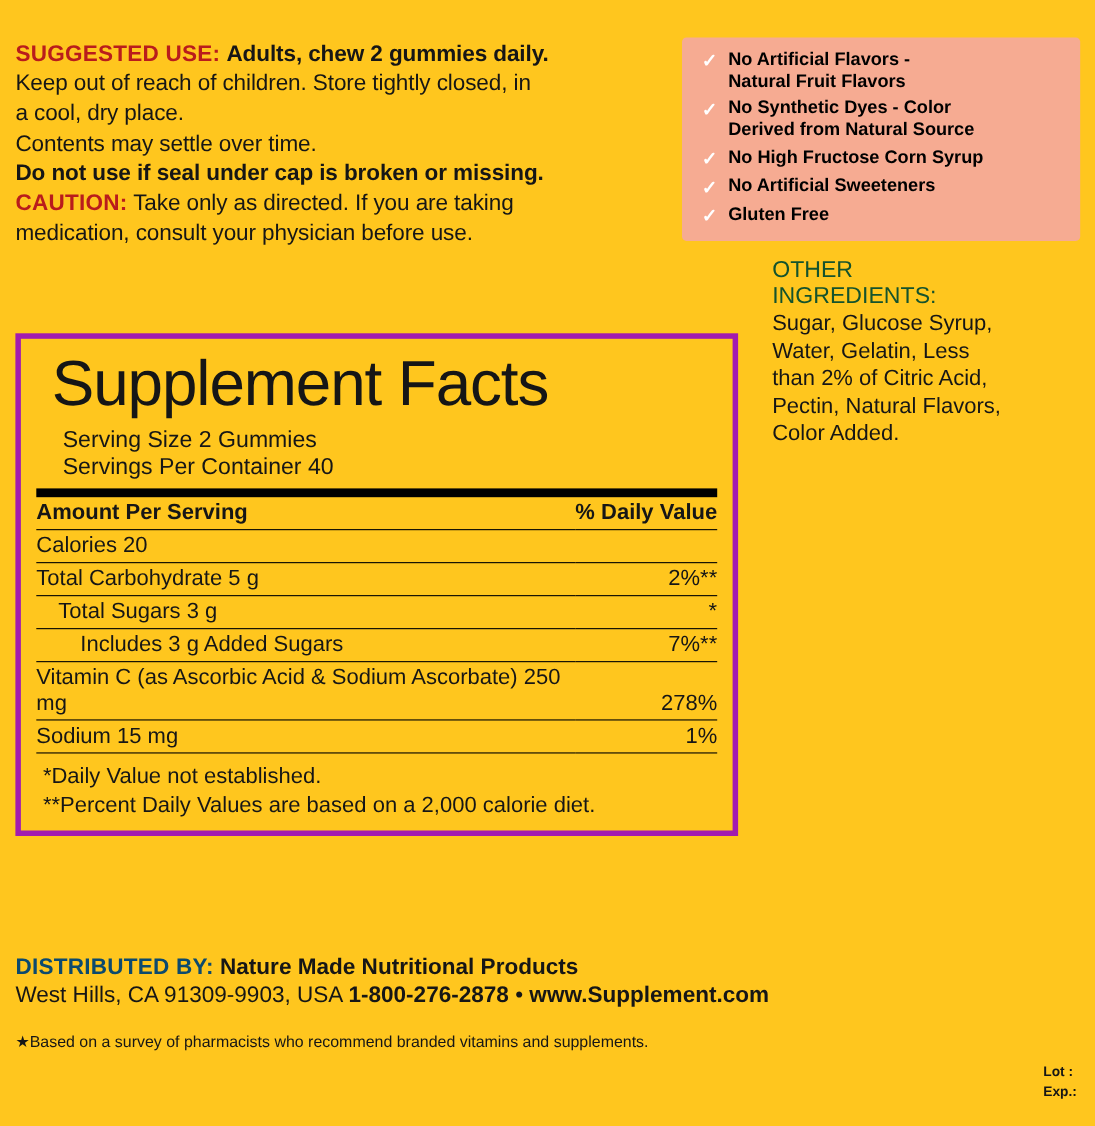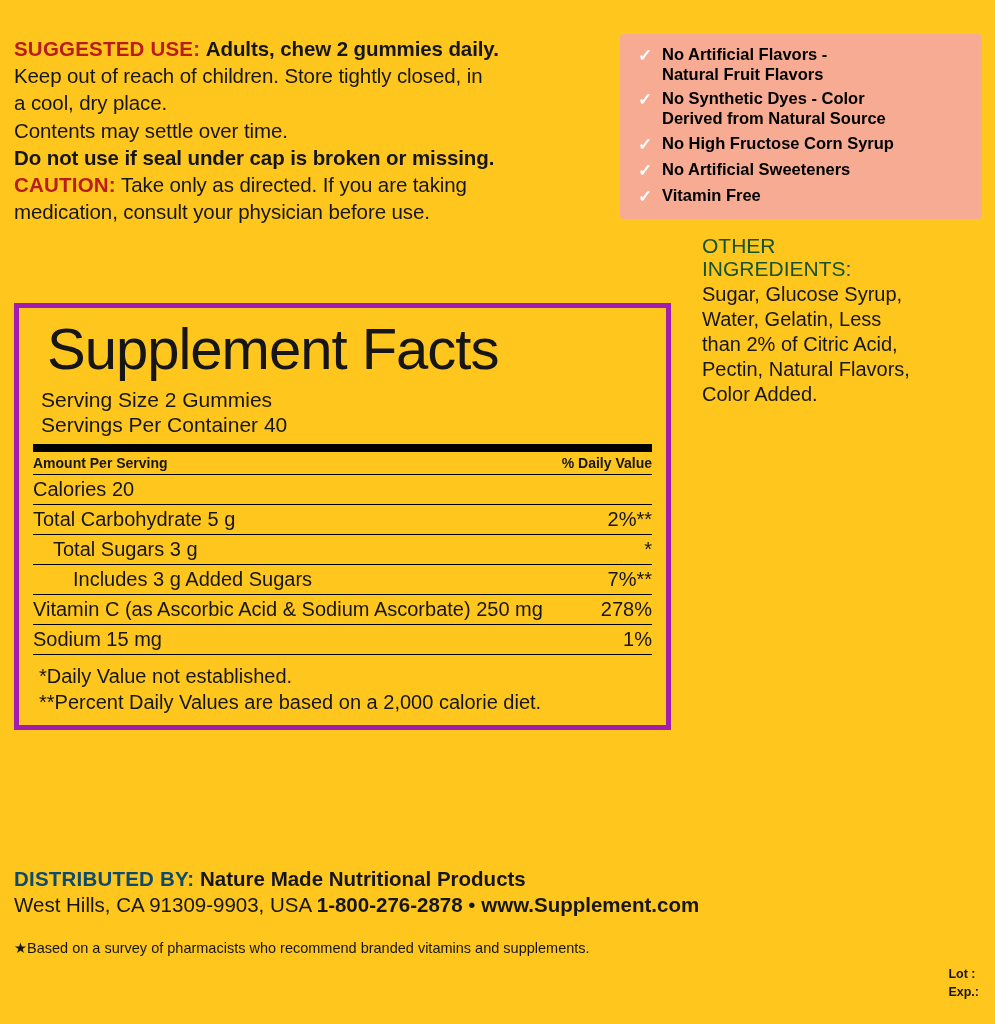--- a/index.html
+++ b/index.html
@@ -111,38 +111,38 @@
   .sf-title {
     font-size: 58px;
     line-height: 1.0;
     font-weight: normal;
     letter-spacing: -1px;
     margin: 6px 0 10px 14px;
   }
   .sf-serv {
     font-size: 21px;
     line-height: 1.18;
-    margin-left: 8px;
+    margin-left: 24px;
   }
   .rule-thick { border-top: 8px solid #000; margin: 6px 0 0 0; }
 
   table.sf-table {
     width: 100%;
     border-collapse: collapse;
     font-size: 20px;
   }
   table.sf-table td {
     padding: 3px 0 3px 0;
     vertical-align: bottom;
     border-bottom: 1.5px solid #000;
   }
   td.val { text-align: right; white-space: nowrap; }
   .ind1 { padding-left: 20px !important; }
   .ind2 { padding-left: 40px !important; }
-  .hdr td { font-weight: bold; font-size: 14px; border-bottom: 1.5px solid #000 !important; }
+  .hdr td { font-weight: bold; font-size: 20px; border-bottom: 1.5px solid #000 !important; }
 
   .sf-foot {
     font-size: 20px;
     line-height: 1.3;
     margin-top: 8px;
     margin-left: 6px;
   }
   .sf-foot div { white-space: nowrap; }
 
   
@@ -214,21 +214,21 @@
       <div class="claim-row">
         <div class="claim-check">✓</div>
         <div class="claim-text" style="white-space:pre-line">No High Fructose Corn Syrup</div>
       </div>
       <div class="claim-row">
         <div class="claim-check">✓</div>
         <div class="claim-text" style="white-space:pre-line">No Artificial Sweeteners</div>
       </div>
       <div class="claim-row" style="margin-bottom:0">
         <div class="claim-check">✓</div>
-        <div class="claim-text" style="white-space:pre-line">Vitamin Free</div>
+        <div class="claim-text" style="white-space:pre-line">Gluten Free</div>
       </div>
     </div>
 
     <div class="other-ing">
       <div class="oi-title">OTHER</div>
       <div class="oi-title">INGREDIENTS:</div>
       <div class="oi-body" style="white-space:pre-line">Sugar, Glucose Syrup,
 Water, Gelatin, Less
 than 2% of Citric Acid,
 Pectin, Natural Flavors,

